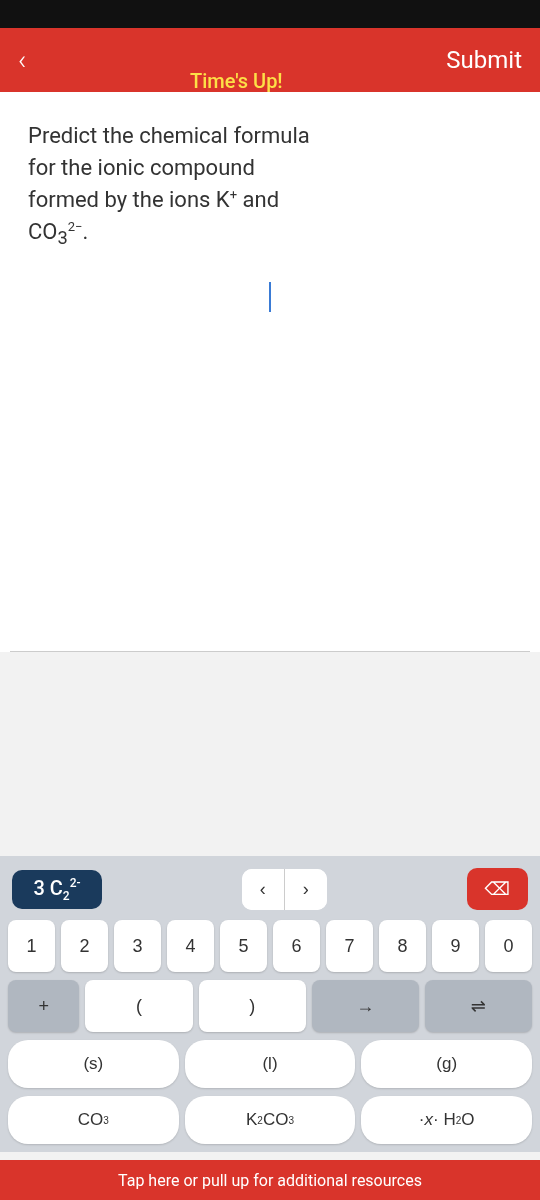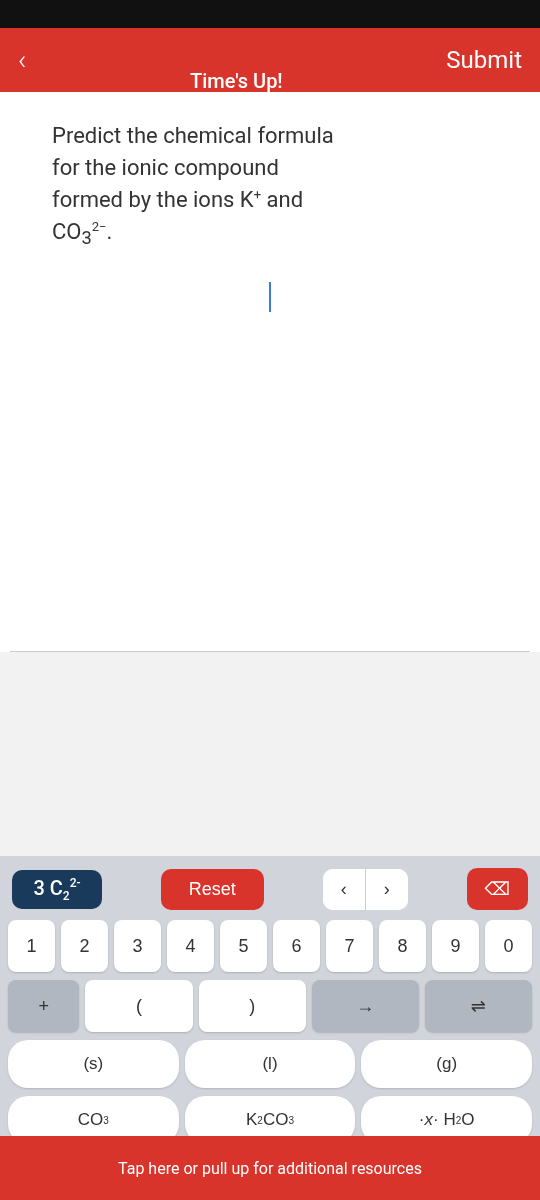--- a/index.html
+++ b/index.html
@@ -30,21 +30,21 @@
       padding: 0 18px;
     }
     .header-back {
       color: white;
       font-size: 28px;
       font-weight: 300;
       cursor: pointer;
       line-height: 1;
     }
     .header-title {
-      color: #ffffff;
+      color: #fde047;
       font-size: 20px;
       font-weight: 500;
       margin-top: 41px;
     }
     .header-submit {
       color: white;
       font-size: 24px;
       font-weight: 400;
       cursor: pointer;
     }
@@ -54,21 +54,20 @@
       background: white;
       padding: 28px 28px 0 28px;
       height: 560px;
       position: relative;
     }
     .question-text {
       font-size: 22px;
       color: #333;
       line-height: 1.45;
       font-weight: 400;
-      margin-left: 24px;
     }
     .question-text sup {
       font-size: 13px;
     }
     .answer-input-area {
       margin-top: 30px;
       display: flex;
       align-items: center;
       justify-content: center;
     }
@@ -210,21 +209,21 @@
       flex: 1;
     }
     .key-compound sub { font-size: 10px; }
 
     
     .resource-bar {
       position: absolute;
       bottom: 0;
       left: 0;
       right: 0;
-      height: 64px;
+      height: 40px;
       background: #d9342b;
       display: flex;
       align-items: center;
       justify-content: center;
       cursor: pointer;
     }
     .resource-bar-text {
       color: white;
       font-size: 16px;
       font-weight: 400;
@@ -253,21 +252,20 @@
   </div>
   <div class="answer-underline"></div>
 </div>
 
 <div class="keyboard-container">
 
   <div class="display-row">
     <div class="display-chip">
       3 C<sub>2</sub><sup>2-</sup>
     </div>
-    <button class="reset-btn">Reset</button>
     <div class="nav-btn-group">
       <button class="nav-btn">‹</button>
       <button class="nav-btn">›</button>
     </div>
     <button class="delete-btn">⌫</button>
   </div>
 
   <div class="key-row">
     <button class="key">1</button>
     <button class="key">2</button>

